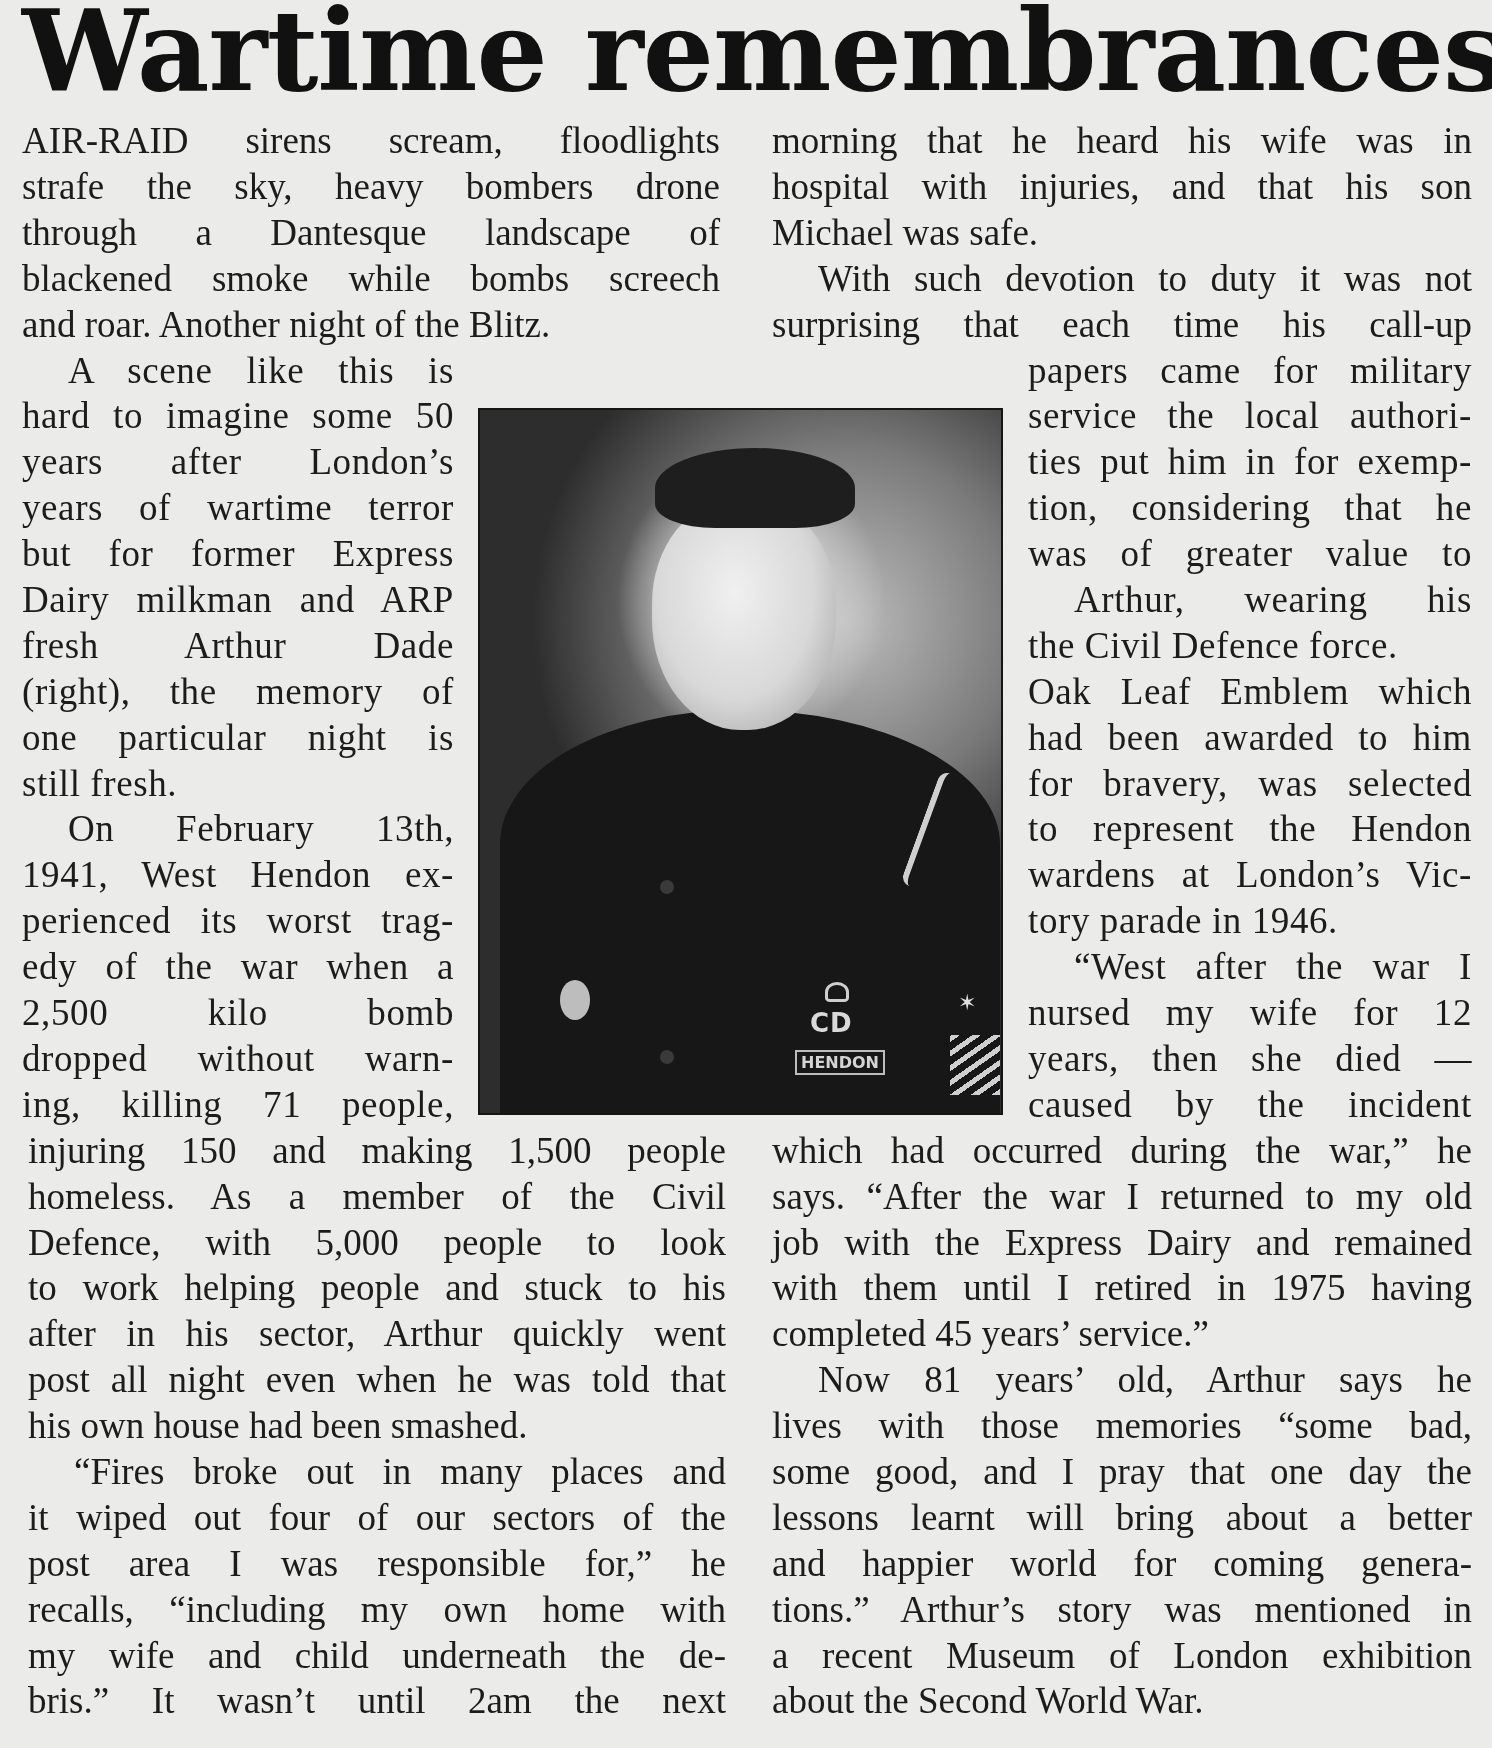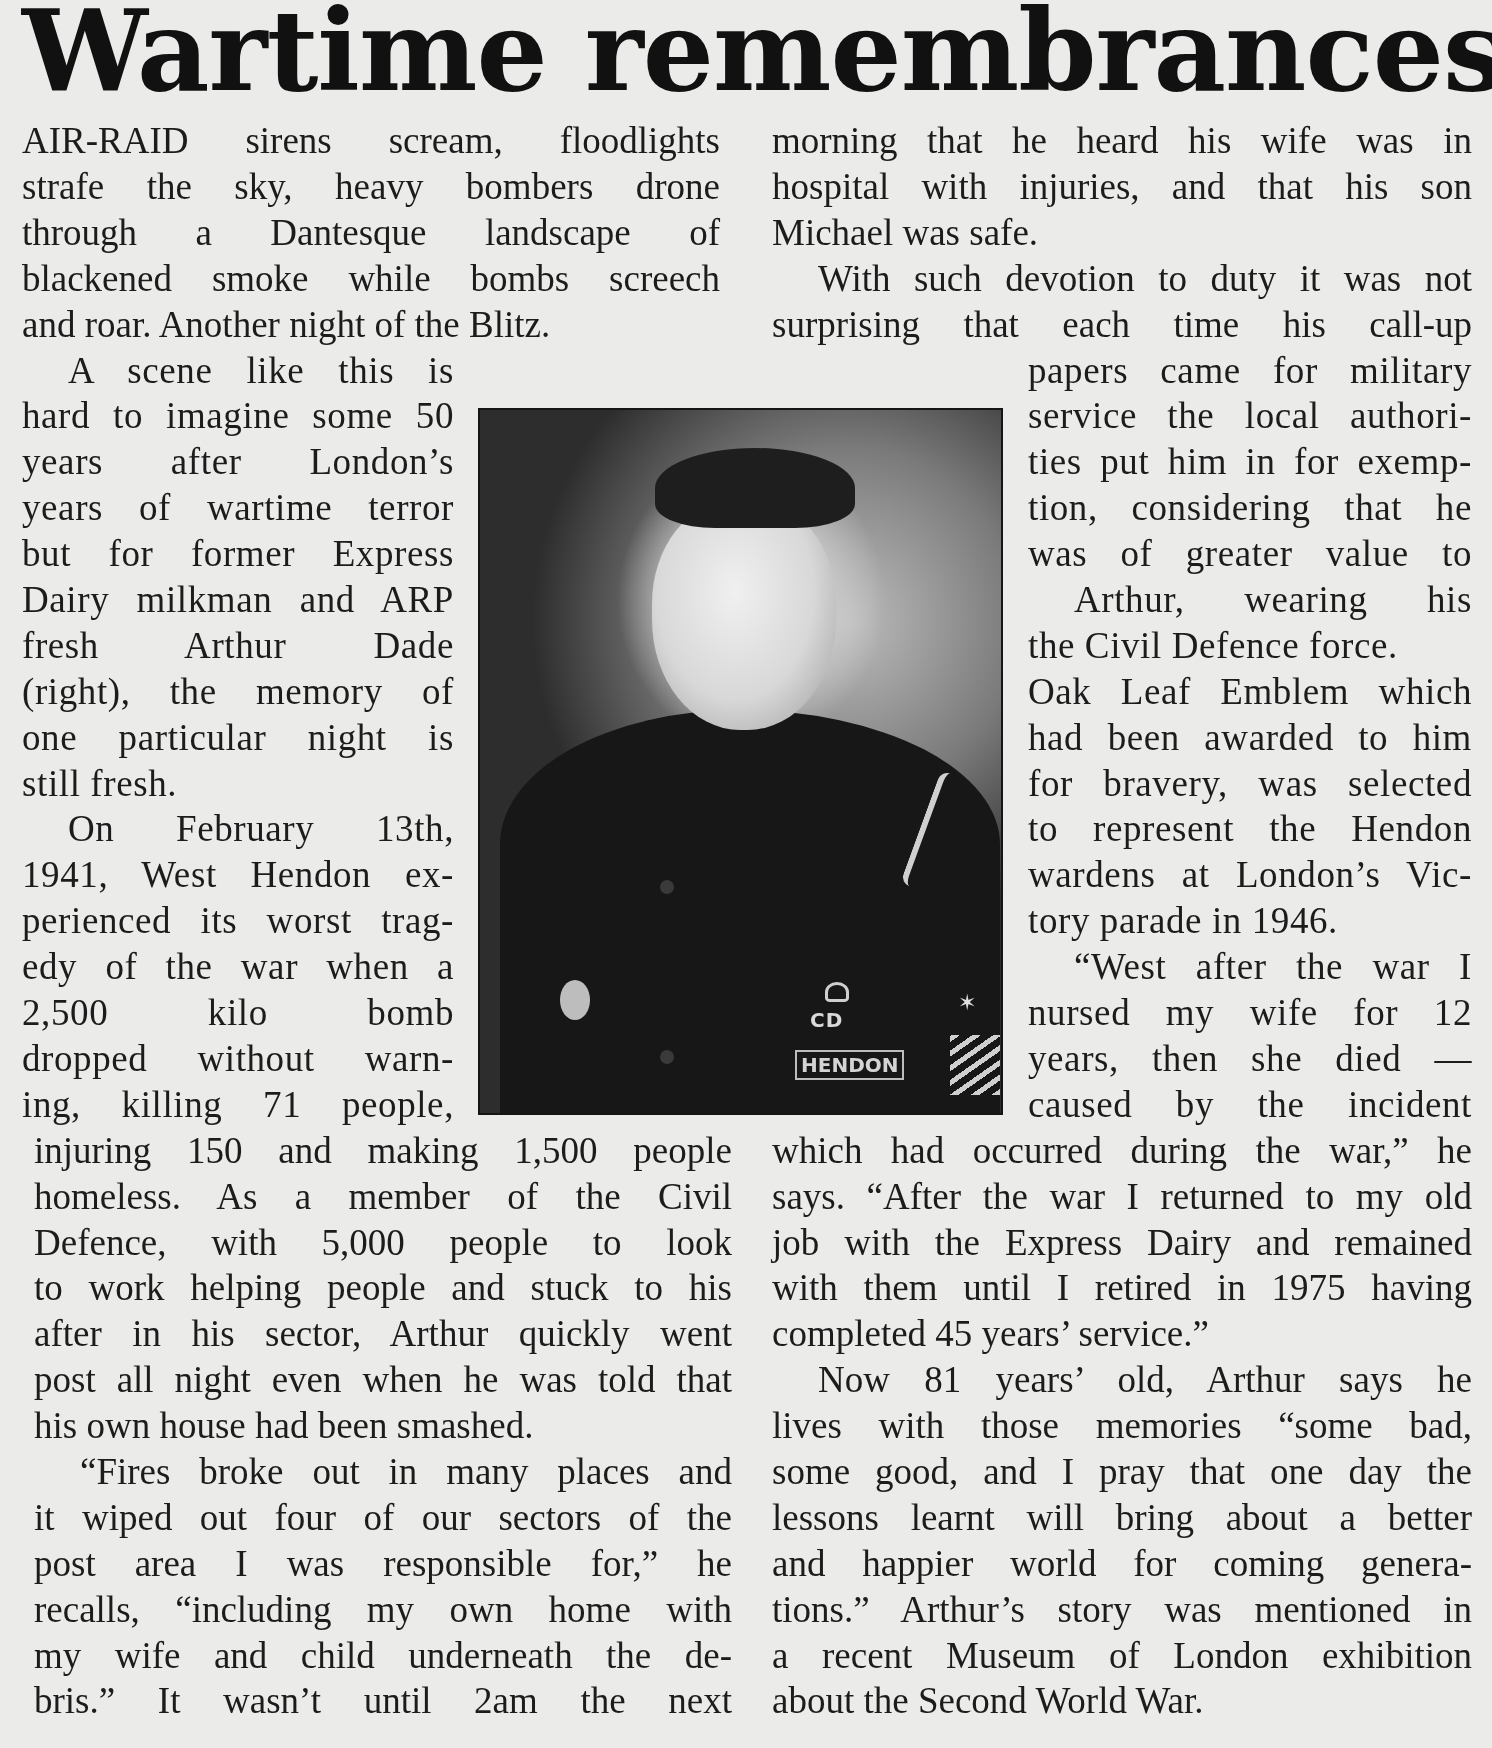--- a/index.html
+++ b/index.html
@@ -63,30 +63,30 @@
     background: #171717;
     border-radius: 48% 52% 0 0 / 32% 32% 0 0;
   }
   .photo .badge-round {
     position: absolute; left: 80px; top: 570px; width: 30px; height: 40px;
     border-radius: 50%; background: #bdbdbd;
   }
   .photo .cd {
     position: absolute; left: 330px; top: 598px;
     font-family: "DejaVu Sans", sans-serif; font-weight: bold;
-    font-size: 20px; color: #d9d9d9; letter-spacing: 1px;
+    font-size: 26px; color: #d9d9d9; letter-spacing: 1px;
   }
   .photo .crown {
     position: absolute; left: 345px; top: 572px; width: 24px; height: 20px;
     border-radius: 50% 50% 20% 20%; border: 3px solid #cfcfcf; box-sizing: border-box;
   }
   .photo .hendon {
     position: absolute; left: 315px; top: 640px;
     font-family: "DejaVu Sans", sans-serif; font-weight: bold;
-    font-size: 20px; color: #d4d4d4; border: 2px solid #bdbdbd; padding: 1px 4px;
+    font-size: 16px; color: #d4d4d4; border: 2px solid #bdbdbd; padding: 1px 4px;
   }
   .photo .stripe {
     position: absolute; left: 440px; top: 360px; width: 14px; height: 120px;
     border-radius: 10px; border-left: 6px solid #cfcfcf; transform: rotate(20deg);
   }
   .photo .chevrons {
     position: absolute; left: 470px; top: 625px; width: 50px; height: 60px;
     background: repeating-linear-gradient(-35deg, #cfcfcf 0 5px, transparent 5px 12px);
   }
   .photo .star {
@@ -121,21 +121,21 @@
   <span class="line last">still fresh.</span>
   <span class="line indent">On February 13th,</span>
   <span class="line">1941, West Hendon ex-</span>
   <span class="line">perienced its worst trag-</span>
   <span class="line">edy of the war when a</span>
   <span class="line">2,500 kilo bomb</span>
   <span class="line">dropped without warn-</span>
   <span class="line">ing, killing  71 people,</span>
 </div>
 
-<div class="col" style="left:34px; top:1127.8px; width:698px;">
+<div class="col" style="left:28px; top:1127.8px; width:698px;">
   <span class="line">injuring 150 and making 1,500 people</span>
   <span class="line">homeless.  As a member of the Civil</span>
   <span class="line">Defence, with 5,000 people to look</span>
   <span class="line">to work helping people and stuck to his</span>
   <span class="line">after in his sector, Arthur quickly went</span>
   <span class="line">post all night even when he was told that</span>
   <span class="line last">his own house had been smashed.</span>
   <span class="line indent">“Fires broke out in many places and</span>
   <span class="line">it wiped out four of our sectors of the</span>
   <span class="line">post area I was responsible for,” he</span>

